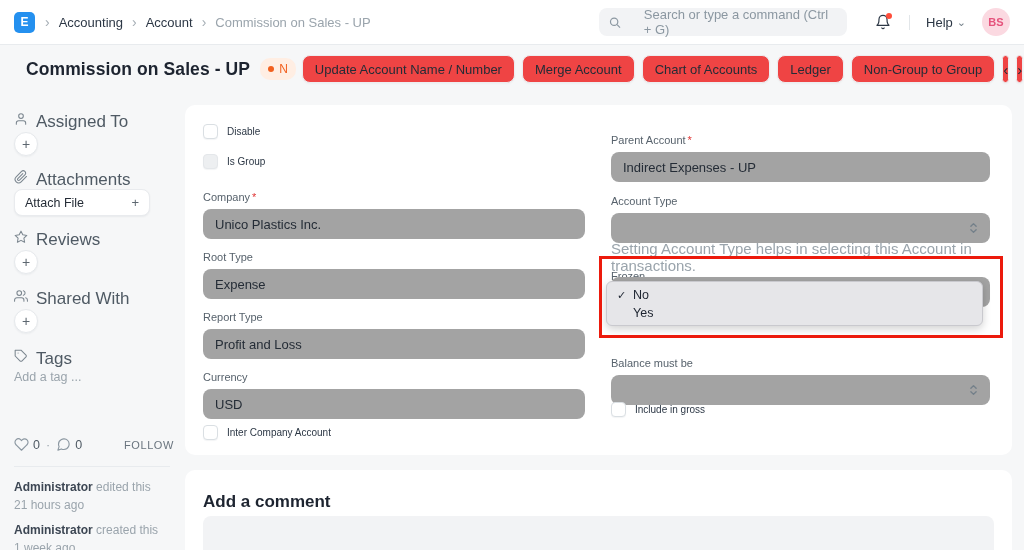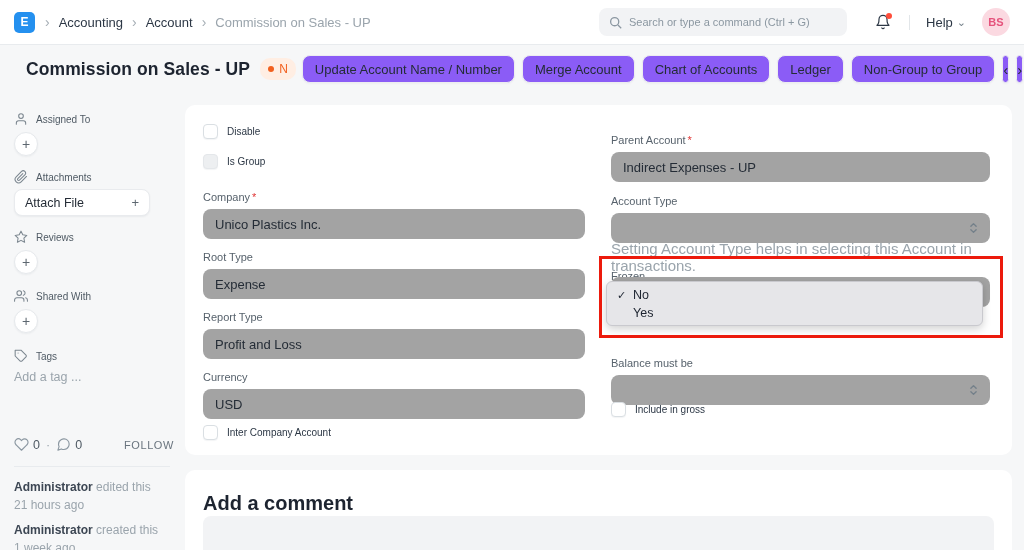--- a/index.html
+++ b/index.html
@@ -10,46 +10,46 @@
   .nav { position:absolute; top:0; left:0; width:1024px; height:45px; background:#fff;
          border-bottom:1px solid #e8ebee; display:flex; align-items:center; padding:0 14px; }
   .logo { width:21px; height:21px; border-radius:5px; background:#2490ef; color:#fff;
           display:flex; align-items:center; justify-content:center; font-size:12px; font-weight:bold; }
   .crumbs { display:flex; align-items:center; gap:9px; margin-left:10px; font-size:13px; }
   .sep { color:#a5aeb5; font-size:14px; line-height:1; }
   .crumb { color:#2c3745; }
   .crumb.muted { color:#9aa4ac; }
   .nav-spacer { flex:1; }
   .search { width:248px; height:28px; background:#f2f3f5; border-radius:8px; display:flex;
-            align-items:center; gap:7px; padding:0 10px; color:#8b97a1; font-size:11px; margin-right:28px; }
+            align-items:center; gap:23px; padding:0 10px; color:#8b97a1; font-size:13px; margin-right:28px;justify-content:space-between; }
   .bell-wrap { position:relative; margin-right:18px; color:#2c3745; display:flex; }
   .bell-dot { position:absolute; top:-1px; right:-1px; width:6px; height:6px; border-radius:50%; background:#ff4d3a; }
   .vdiv { width:1px; height:15px; background:#e2e6e9; margin-right:16px; }
   .help { display:flex; align-items:center; gap:4px; font-size:13px; color:#2c3745; margin-right:16px; }
   .caret { font-size:11px; color:#74808a; line-height:1; }
   .avatar { width:28px; height:28px; border-radius:50%; background:#fbd9e1; color:#e5537c;
             font-size:11px; font-weight:700; display:flex; align-items:center; justify-content:center; }
 
   
   .toolbar { position:absolute; top:46px; left:0; width:1024px; height:46px;
              display:flex; align-items:center; padding:0 14px; }
   .hamburger { display:flex; flex-direction:column; gap:3px; width:17px; margin-right:12px; cursor:pointer; }
   .hamburger span { height:2px; border-radius:2px; background:#5d6770; }
   .title { font-size:17.5px; font-weight:700; color:#1d2430; letter-spacing:.1px; margin-right:10px; white-space:nowrap; }
   .pill { display:flex; align-items:center; gap:5px; background:#ffeee3; border-radius:10px;
           height:22px; padding:0 8px; font-size:12px; color:#f2601e; margin-right:6px; }
   .pill .dot { width:6px; height:6px; border-radius:50%; background:#f2601e; }
-  .btn { height:28px; background:#8b5cf6; border:1px solid #ededf0; box-shadow:0 1px 2px rgba(25,39,52,.04);
+  .btn { height:28px; background:#ef4444; border:1px solid #ededf0; box-shadow:0 1px 2px rgba(25,39,52,.04);
          border-radius:8px; font-size:13px; color:#242c36; padding:0 12px; margin-right:7px;
          display:flex; align-items:center; white-space:nowrap; cursor:pointer; }
   .icon-btn { width:28px; padding:0; justify-content:center; font-size:15px; color:#242c36; }
 
   
   .sidebar { position:absolute; left:14px; top:0; width:162px; height:550px; }
-  .sb-head { position:absolute; display:flex; align-items:center; gap:8px; font-size:10px; color:#4f5a64; }
+  .sb-head { position:absolute; display:flex; align-items:flex-start; gap:8px; font-size:17px; color:#4f5a64; }
   .sb-head svg { color:#7b868f; }
   .plus-circle { position:absolute; width:24px; height:24px; border-radius:50%; background:#fff;
                  border:1px solid #e6e9ec; box-shadow:0 1px 2px rgba(25,39,52,.05); color:#5d6770;
                  font-size:14px; display:flex; align-items:center; justify-content:center; cursor:pointer; }
   .attach-btn { position:absolute; left:0; top:189px; width:136px; height:27px; background:#fff;
                 border:1px solid #e9ebee; box-shadow:0 1px 2px rgba(25,39,52,.06); border-radius:8px;
                 display:flex; align-items:center; justify-content:space-between; padding:0 10px;
                 font-size:12.5px; color:#242c36; cursor:pointer; }
   .attach-btn .plus { color:#5d6770; font-size:13px; }
   .sb-muted { position:absolute; font-size:12.5px; color:#9aa4ac; }
@@ -58,21 +58,21 @@
   .sb-foot .cnt { margin-left:4px; }
   .sb-foot .mid { margin:0 6px; color:#9aa4ac; }
   .follow { margin-left:auto; font-size:11px; letter-spacing:.6px; color:#69747e; cursor:pointer; }
   .sb-divider { position:absolute; top:466px; left:0; width:156px; border-top:1px solid #e8ebee; }
   .sb-act { position:absolute; font-size:12px; line-height:18px; color:#9aa4ac; }
   .sb-act b { color:#3c4653; font-weight:600; }
 
   
   .card { position:absolute; left:185px; top:105px; width:827px; height:350px; background:#fff; border-radius:10px; }
   .card2 { position:absolute; left:185px; top:470px; width:827px; height:130px; background:#fff; border-radius:10px; }
-  .card2 h3 { position:absolute; left:18px; top:22px; font-size:20px; font-weight:700; color:#1d2430; }
+  .card2 h3 { position:absolute; left:18px; top:22px; font-size:17px; font-weight:700; color:#1d2430; }
   .comment-box { position:absolute; left:18px; top:46px; width:791px; height:70px; background:#f2f3f5; border-radius:8px; }
 
   
   .fgroup { position:absolute; }
   .flabel { font-size:11px; color:#57626c; margin-bottom:6px;margin-top:8px; }
   .req { color:#e03636; margin-left:2px; }
   .field { height:30px; background:#a3a3a3; border-radius:8px; font-size:13px; color:#242c36;
            display:flex; align-items:center; padding:0 12px; }
   .selectf { justify-content:space-between; cursor:pointer; }
   .updown { color:#74808a; display:flex; }

